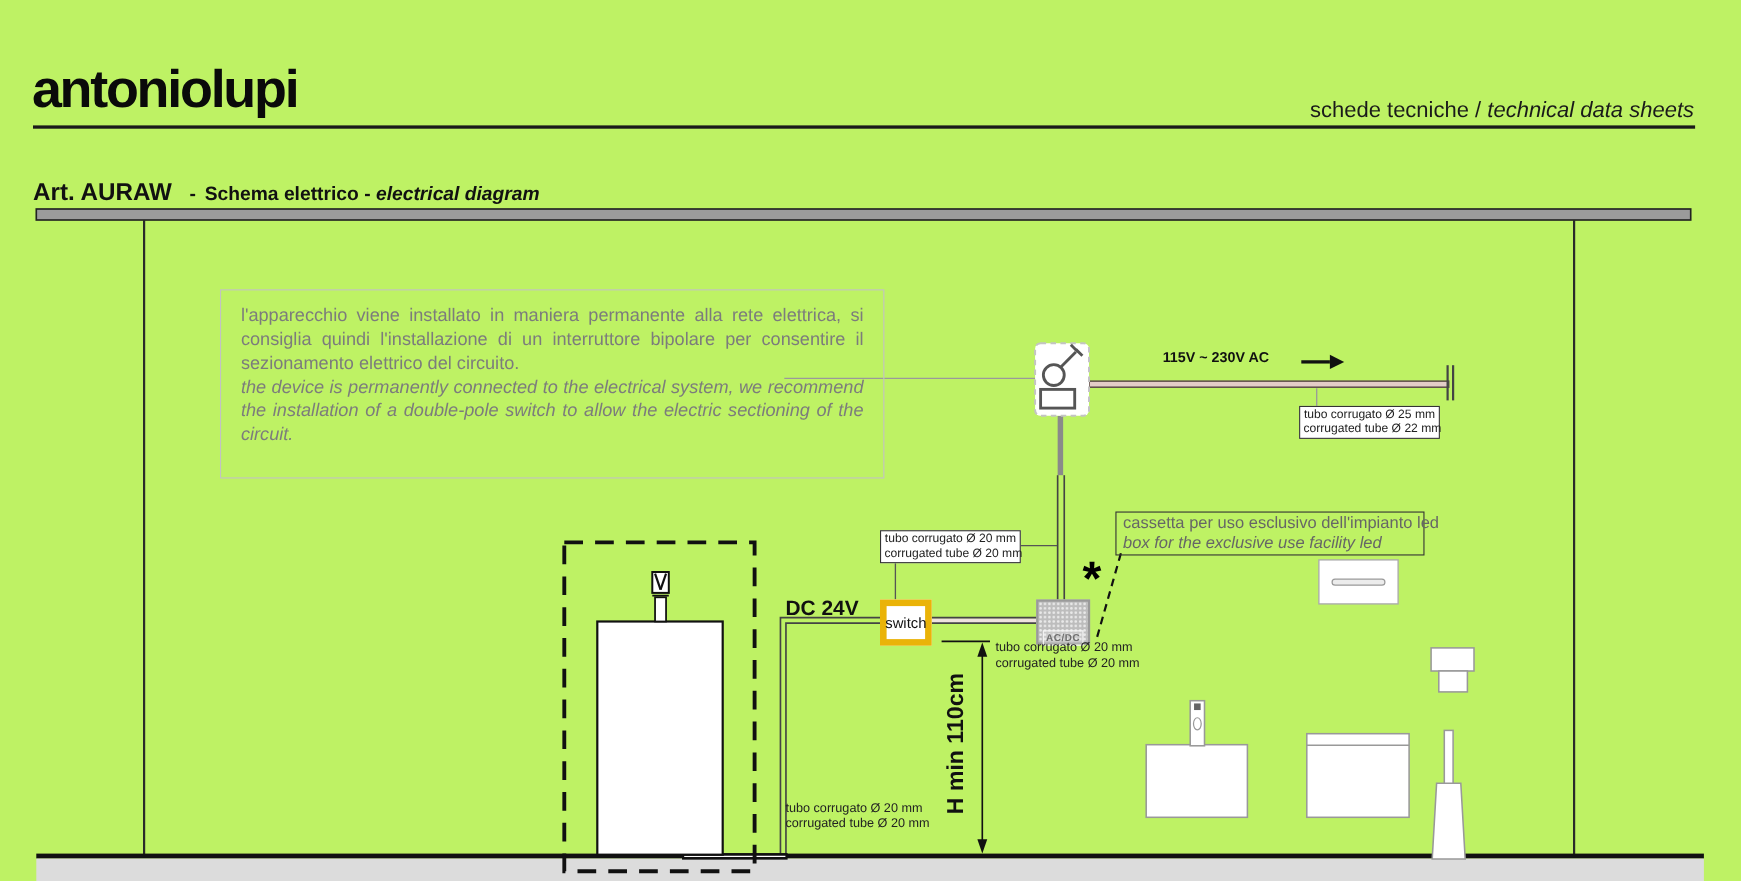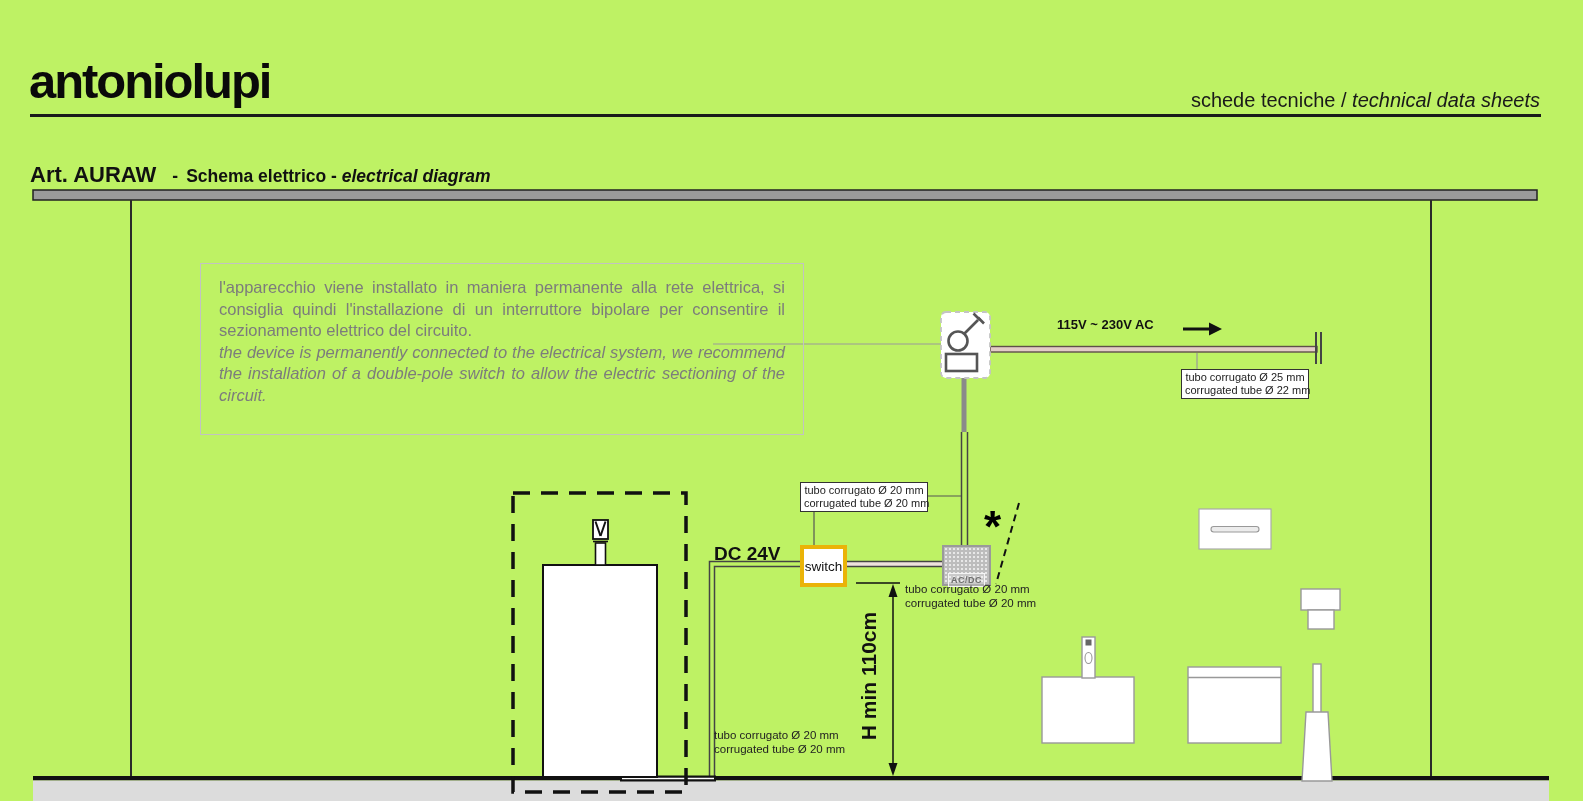--- a/index.html
+++ b/index.html
@@ -42,21 +42,21 @@
     border:1.5px solid #333;padding:1px 6px;color:#666;
     font-size:15px;line-height:18px;white-space:nowrap;
   }
   .cassetta .en{font-style:italic;}
   
   .ac-label{left:1057px;top:317px;font-size:13px;font-weight:bold;white-space:nowrap;}
   .dc-label{left:714px;top:543px;font-size:19px;font-weight:bold;white-space:nowrap;}
   
   .switch-box{
     left:800px;top:545px;width:47px;height:42px;box-sizing:border-box;
-    border:4px solid #eab308;background:#fff;display:flex;align-items:center;
+    border:6px solid #eab308;background:#fff;display:flex;align-items:center;
     justify-content:center;font-size:13.5px;color:#111;
   }
   
   .acdc-box{
     left:942px;top:545px;width:49px;height:41px;box-sizing:border-box;
     border:2px solid #9a9a9a;background-color:#bdbdbd;
     background-image:radial-gradient(#e8e8e8 1px,transparent 1.3px);
     background-size:4px 4px;display:flex;align-items:center;justify-content:center;
   }
   .acdc-box span{
@@ -220,16 +220,20 @@
   <div class="abs plain-label lbl-acdc-tube">
     <div>tubo corrugato Ø 20 mm</div>
     <div>corrugated tube Ø 20 mm</div>
   </div>
 
   <div class="abs plain-label lbl-floor-tube">
     <div>tubo corrugato Ø 20 mm</div>
     <div>corrugated tube Ø 20 mm</div>
   </div>
 
+  <div class="abs cassetta">
+    <div>cassetta per uso esclusivo dell'impianto led</div>
+    <div class="en">box for the exclusive use facility led</div>
+  </div>
 
   <div class="abs h-dim">H min 110cm</div>
 
 </div>
 
 </body></html>

